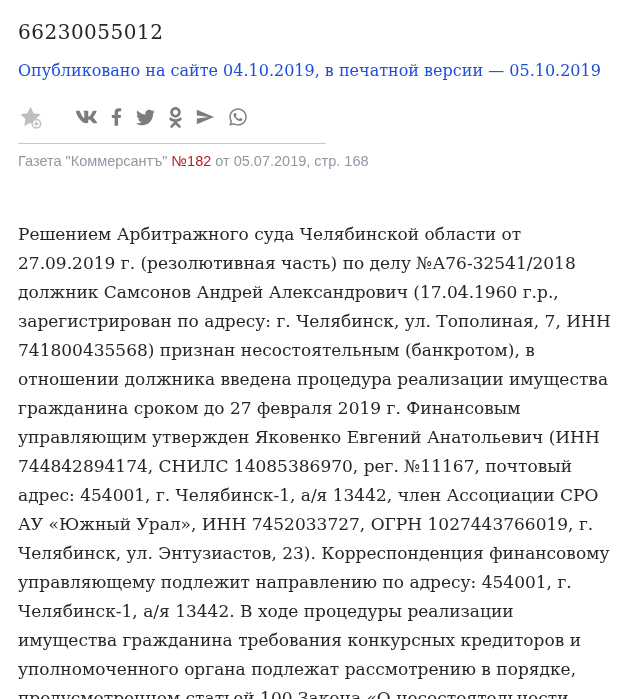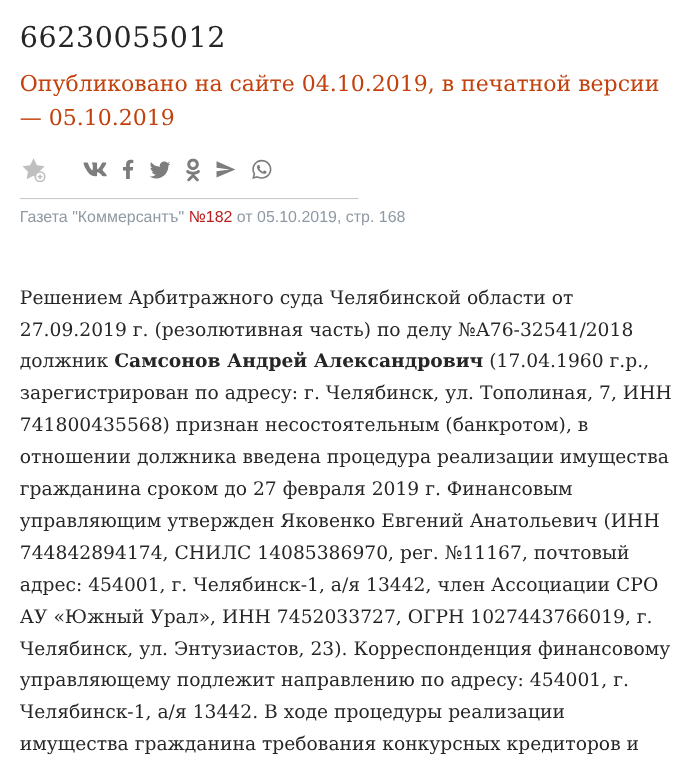--- a/index.html
+++ b/index.html
@@ -6,27 +6,27 @@
   html, body { background: #ffffff; }
   body {
     width: 627px; height: 699px;
     font-family: "DejaVu Serif", serif;
     color: #262626;
     overflow: hidden;
   }
   .page { padding: 20px 16px 0 18px; }
   .title {
     font-family: "DejaVu Serif", serif;
-    font-size: 26px; font-weight: 500;
+    font-size: 20px; font-weight: 500;
     color: #262626; letter-spacing: .5px;
   }
   .published {
     margin-top: 11px;
-    font-size: 20px; line-height: 31px;
-    color: #c2410c; max-width: 600px;
+    font-size: 16px; line-height: 31px;
+    color: #1d4ed8; max-width: 600px;
   }
   .share-row {
     margin-top: 19px;
     display: flex; align-items: center;
   }
   .share-btn {
     display: inline-flex; align-items: center; justify-content: center;
     height: 24px; margin-right: 13px; cursor: pointer;
   }
   .share-btn.bookmark { margin-right: 32px; }
@@ -42,21 +42,21 @@
   }
   .source-line a, .issue-link {
     color: #b91c1c; text-decoration: none; cursor: pointer;
   }
   .body-text {
     margin-top: 51px;
     font-size: 17px; line-height: 29px;
     color: #262626; max-width: 595px;
     text-align: left;
   }
-  .body-text b { font-weight: bold; }
+  .body-text b { font-weight: normal; }
 </style>
 </head>
 <body>
 
 <div class="page">
 
   <h1 class="title">66230055012</h1>
 
   <div class="published">Опубликовано на сайте 04.10.2019, в печатной версии — 05.10.2019</div>
 
@@ -95,17 +95,17 @@
     </span>
     <span class="share-btn">
       <svg width="20" height="20" viewBox="0 0 448 512">
         <path fill="#7d7d7d" d="M380.9 97.1C339 55.1 283.2 32 223.9 32c-122.4 0-222 99.6-222 222 0 39.1 10.2 77.3 29.6 111L0 480l117.7-30.9c32.4 17.7 68.9 27 106.1 27h.1c122.3 0 224.1-99.6 224.1-222 0-59.3-25.2-115-67.1-157zm-157 341.6c-33.2 0-65.7-8.9-94-25.7l-6.7-4-69.8 18.3L72 359.2l-4.4-7c-18.5-29.4-28.2-63.3-28.2-98.2 0-101.7 82.8-184.5 184.6-184.5 49.3 0 95.6 19.2 130.4 54.1 34.8 34.9 56.2 81.2 56.1 130.5 0 101.8-84.9 184.6-186.6 184.6zm101.2-138.2c-5.6-2.8-33-16.3-38.1-18.1-5.1-1.9-8.8-2.8-12.5 2.8-3.7 5.6-14.3 18.1-17.6 21.8-3.2 3.7-6.5 4.2-12 1.4-32.6-16.3-54-29.1-75.5-66-5.7-9.8 5.7-9.1 16.3-30.3 1.8-3.7.9-6.9-.5-9.7-1.4-2.8-12.5-30.1-17.1-41.2-4.5-10.8-9.1-9.3-12.5-9.5-3.2-.2-6.9-.2-10.6-.2-3.7 0-9.7 1.4-14.8 6.9-5.1 5.6-19.4 19-19.4 46.3 0 27.3 19.9 53.7 22.6 57.4 2.8 3.7 39.1 59.7 94.8 83.8 35.2 15.2 49 16.5 66.6 13.9 10.7-1.6 33-13.5 37.6-26.5 4.6-13 4.6-24.1 1.9-26.5-2.7-2.8-6.4-4.2-12-7z"></path>
       </svg>
     </span>
   </div>
 
   <div class="divider"></div>
 
-  <div class="source-line"><span>Газета "Коммерсантъ" </span><span class="issue-link">№182</span><span> от 05.10.2019, стр. 168</span></div>
+  <div class="source-line"><span>Газета "Коммерсантъ" </span><span class="issue-link">№182</span><span> от 05.07.2019, стр. 168</span></div>
 
   <p class="body-text"><span>Решением Арбитражного суда Челябинской области от 27.09.2019 г. (резолютивная часть) по делу №А76-32541/2018 должник </span><b>Самсонов Андрей Александрович</b><span> (17.04.1960 г.р., зарегистрирован по адресу: г. Челябинск, ул. Тополиная, 7, ИНН 741800435568) признан несостоятельным (банкротом), в отношении должника введена процедура реализации имущества гражданина сроком до 27 февраля 2019 г. Финансовым управляющим утвержден Яковенко Евгений Анатольевич (ИНН 744842894174, СНИЛС 14085386970, рег. №11167, почтовый адрес: 454001, г. Челябинск-1, а/я 13442, член Ассоциации СРО АУ «Южный Урал», ИНН 7452033727, ОГРН 1027443766019, г. Челябинск, ул. Энтузиастов, 23). Корреспонденция финансовому управляющему подлежит направлению по адресу: 454001, г. Челябинск-1, а/я 13442. В ходе процедуры реализации имущества гражданина требования конкурсных кредиторов и уполномоченного органа подлежат рассмотрению в порядке, предусмотренном статьей 100 Закона «О несостоятельности (банкротстве)». Судебное заседание по рассмотрению отчета о результатах реализации имущества гражданина по делу о банкротстве №А76-32541/2018 назначено на 17 февраля 2019 года в 17 час. 15 мин., зал №509, в помещении Арбитражного суда Челябинской области (г. Челябинск, ул. Воровского, 2).</span></p>
 
 </div>
 
 </body></html>

